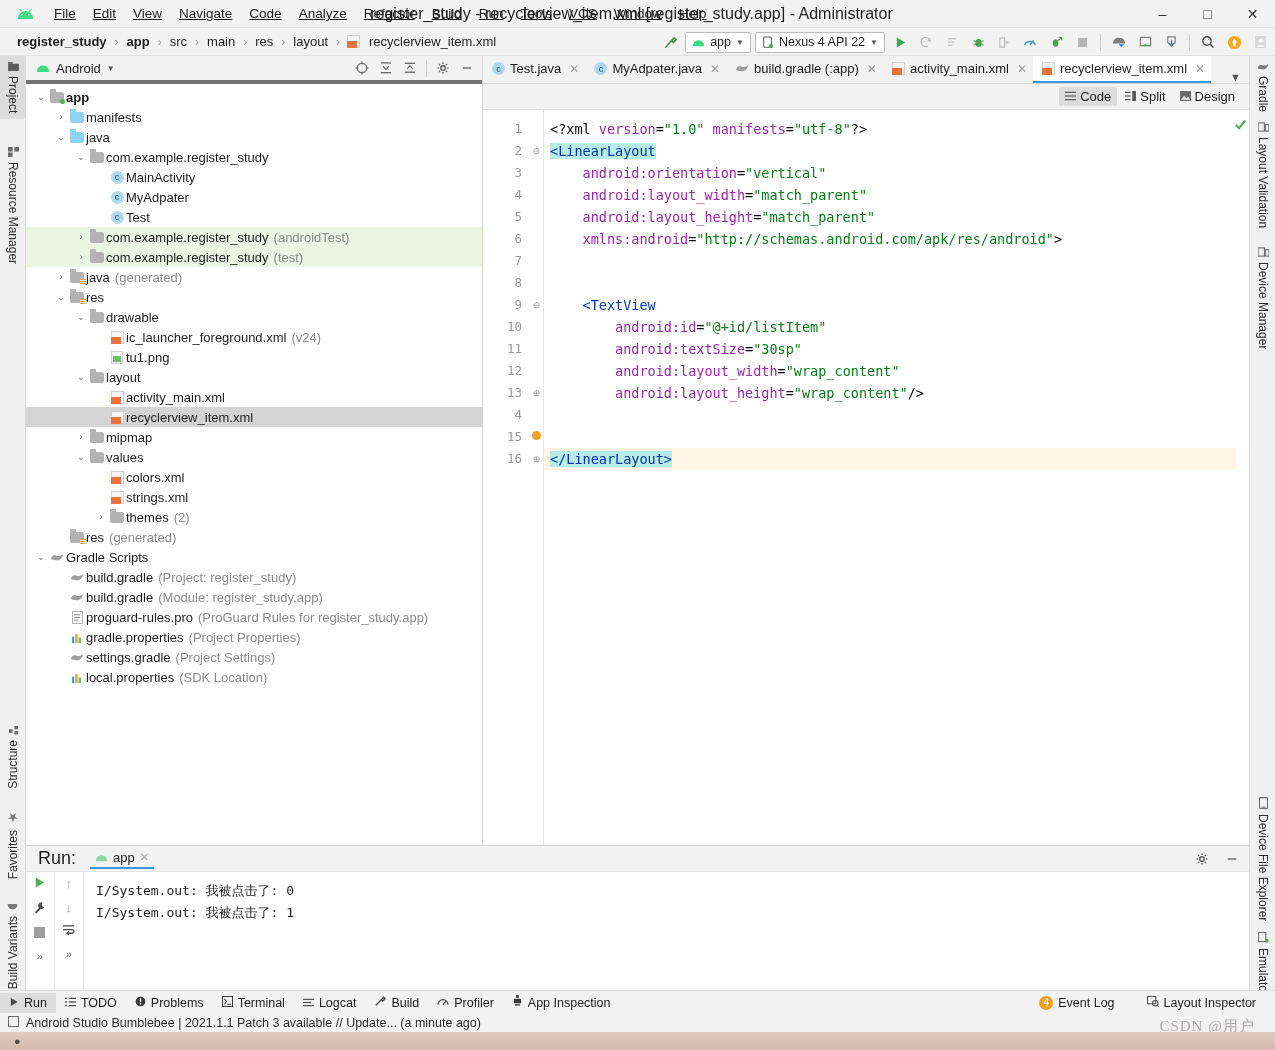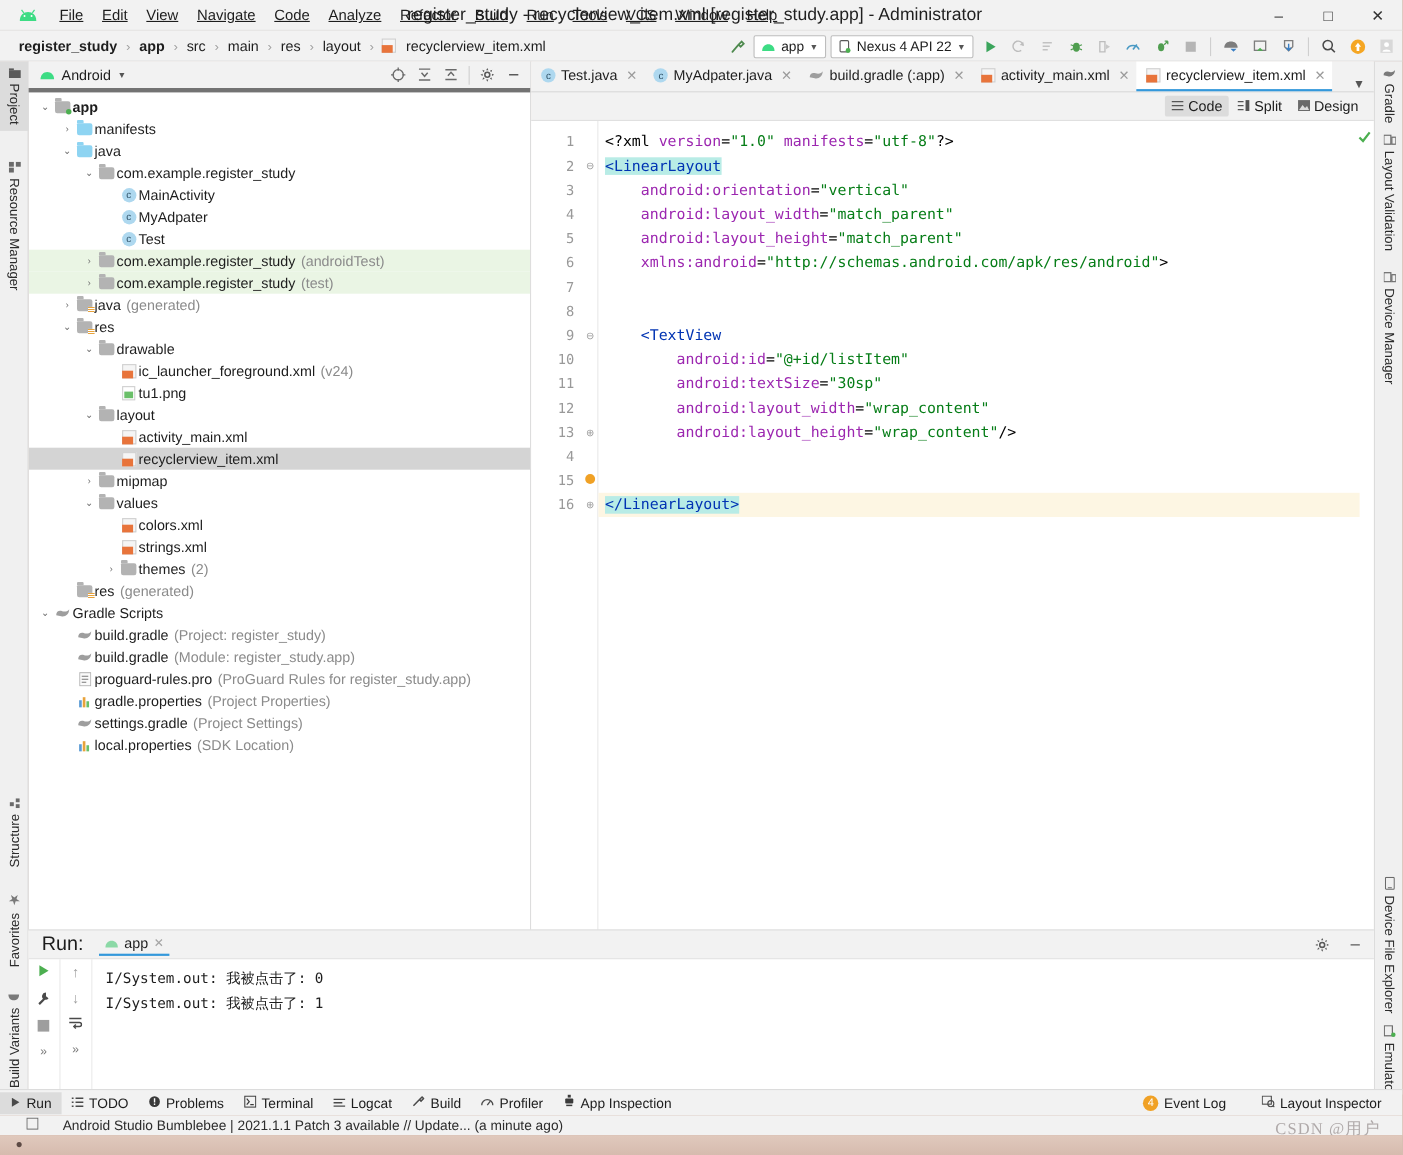--- a/index.html
+++ b/index.html
@@ -128,21 +128,21 @@
   .console { flex:1; padding:8px 0 0 12px; font-family:"DejaVu Sans Mono", monospace; font-size:13px; }
   .console div { height:22px; line-height:22px; white-space:pre; }
 
   
   .statusrow { position:absolute; left:0; right:0; bottom:36px; height:24px; background:#f2f2f2;
                display:flex; align-items:center; border-top:1px solid #dcdcdc; }
   .sbtn { display:flex; align-items:center; gap:5px; padding:3px 9px; font-size:12.5px; }
   .sbtn.on { background:#dcdcdc; }
   .status-right { margin-left:auto; display:flex; gap:14px; padding-right:10px; }
   .statusbar2 { position:absolute; left:0; right:0; bottom:18px; height:18px; background:#f2f2f2;
-                display:flex; align-items:center; gap:22px; padding-left:24px; font-size:12.5px; color:#2c2c2c;}
+                display:flex; align-items:center; gap:7px; padding-left:8px; font-size:12.5px; color:#2c2c2c;}
   .wm { position:absolute; right:20px; bottom:14px; font-size:15px; color:rgba(120,110,110,.55);
         letter-spacing:1px; font-family:"Liberation Serif", serif; }
   .taskbar { position:absolute; left:0; right:0; bottom:0; height:18px;
              background:linear-gradient(#e0c9bd,#d6bbae); display:flex; align-items:center; gap:16px;
              padding-left:14px; font-size:11px; color:#5d4a44; overflow:hidden; }
   .folder { width:14px; height:11px; background:#8ed4f2; border-radius:1px 2px 2px 2px; position:relative; display:inline-block;}
   .folder::before{content:"";position:absolute;top:-3px;left:0;width:6px;height:3px;background:#8ed4f2;border-radius:1px 1px 0 0;}
   .folder.grey { background:#b3b3b3; }
   .folder.grey::before{ background:#b3b3b3; }
   .cls { width:13px; height:13px; border-radius:50%; background:#aed8ef; color:#2a4d63;

